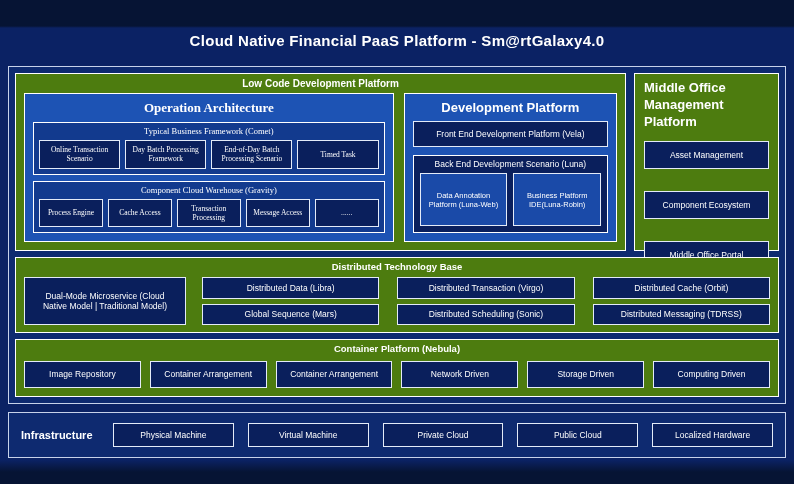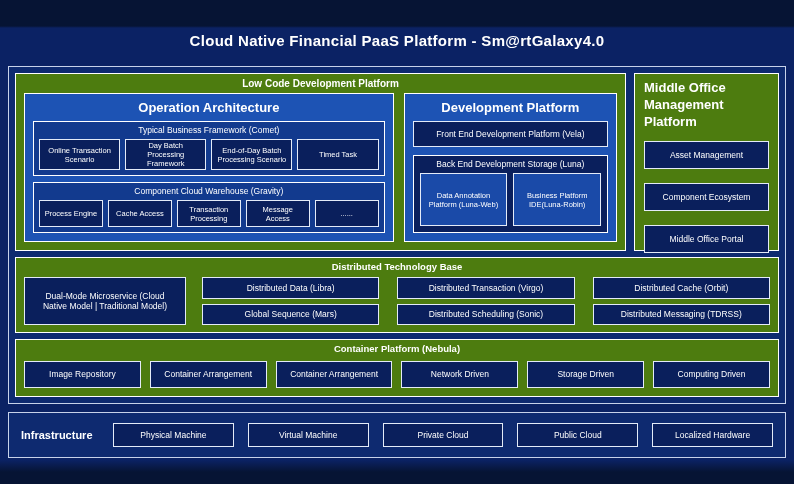--- a/index.html
+++ b/index.html
@@ -27,21 +27,21 @@
     border:1px solid #ffffff; background:#4d7c0f;
     display:flex; flex-direction:column;
   }
   .section-title { text-align:center; font-weight:bold; font-size:10px; }
   .low-code { flex:1; padding:4px 8px 8px; }
   .low-code-body { flex:1; display:flex; gap:10px; margin-top:4px; }
   .subsection {
     border:1px solid #ffffff; background:#1d53b4;
     padding:4px 8px 8px; display:flex; flex-direction:column;
   }
-  .op-arch { flex:1.8; }
+  .op-arch { flex:1.8;font-family:Liberation Serif, serif; }
   .dev-platform { flex:1; }
   .subsection-title { text-align:center; font-weight:bold; font-size:13px; margin:2px 0 6px; }
   .group {
     border:1px solid #ffffff; background:#123a8e;
     padding:3px 5px 5px; display:flex; flex-direction:column; flex:1;
   }
   .group + .group { margin-top:6px; }
   .group-title { text-align:center; font-size:8.5px; margin-bottom:4px; }
   .group-items { flex:1; display:flex; gap:5px; }
   .leaf {
@@ -53,21 +53,21 @@
   .front-end { height:26px; font-size:8.5px; margin-bottom:8px; flex:none; }
   .back-end {
     flex:1; border:1px solid #ffffff; background:#0a1f5c;
     padding:3px 6px 6px; display:flex; flex-direction:column;
   }
   .back-end-title { text-align:center; font-size:8.5px; margin-bottom:4px; }
   .back-end-items { flex:1; display:flex; gap:6px; }
   .back-end-items .leaf { flex:1; background:#1a4aa8; font-size:7.5px; }
   .middle-office { width:145px; padding:6px 9px 8px; }
   .middle-office .section-title { text-align:left; font-size:13px; line-height:1.3; margin-bottom:10px; }
-  .mo-items { display:flex; flex-direction:column; gap:14px; }
+  .mo-items { display:flex; flex-direction:column; gap:22px; }
   .mo-items .leaf { height:28px; font-size:8.5px; flex:none; }
   .distributed { height:76px; padding:3px 8px 7px; }
   .section-title.small { font-size:9.5px; margin-bottom:5px; }
   .dist-body { flex:1; display:flex; gap:16px; }
   .dual-mode { width:162px; flex:none; font-size:8.5px; padding:2px 8px; }
   .dist-grid { flex:1; display:grid; grid-template-columns:repeat(3,1fr); gap:5px 18px; }
   .dist-grid .leaf { font-size:8.5px; }
   .container-platform { height:58px; padding:3px 8px 8px; }
   .cp-items { flex:1; display:flex; gap:9px; margin-top:2px; }
   .cp-items .leaf { flex:1; font-size:8.5px; }
@@ -112,21 +112,21 @@
               <div class="leaf">Message Access</div>
               <div class="leaf">......</div>
             </div>
           </div>
         </div>
 
         <div class="subsection dev-platform">
           <div class="subsection-title">Development Platform</div>
           <div class="leaf front-end">Front End Development Platform (Vela)</div>
           <div class="back-end">
-            <div class="back-end-title">Back End Development Storage (Luna)</div>
+            <div class="back-end-title">Back End Development Scenario (Luna)</div>
             <div class="back-end-items">
               <div class="leaf">Data Annotation Platform (Luna-Web)</div>
               <div class="leaf">Business Platform IDE(Luna-Robin)</div>
             </div>
           </div>
         </div>
 
       </div>
     </div>
 

